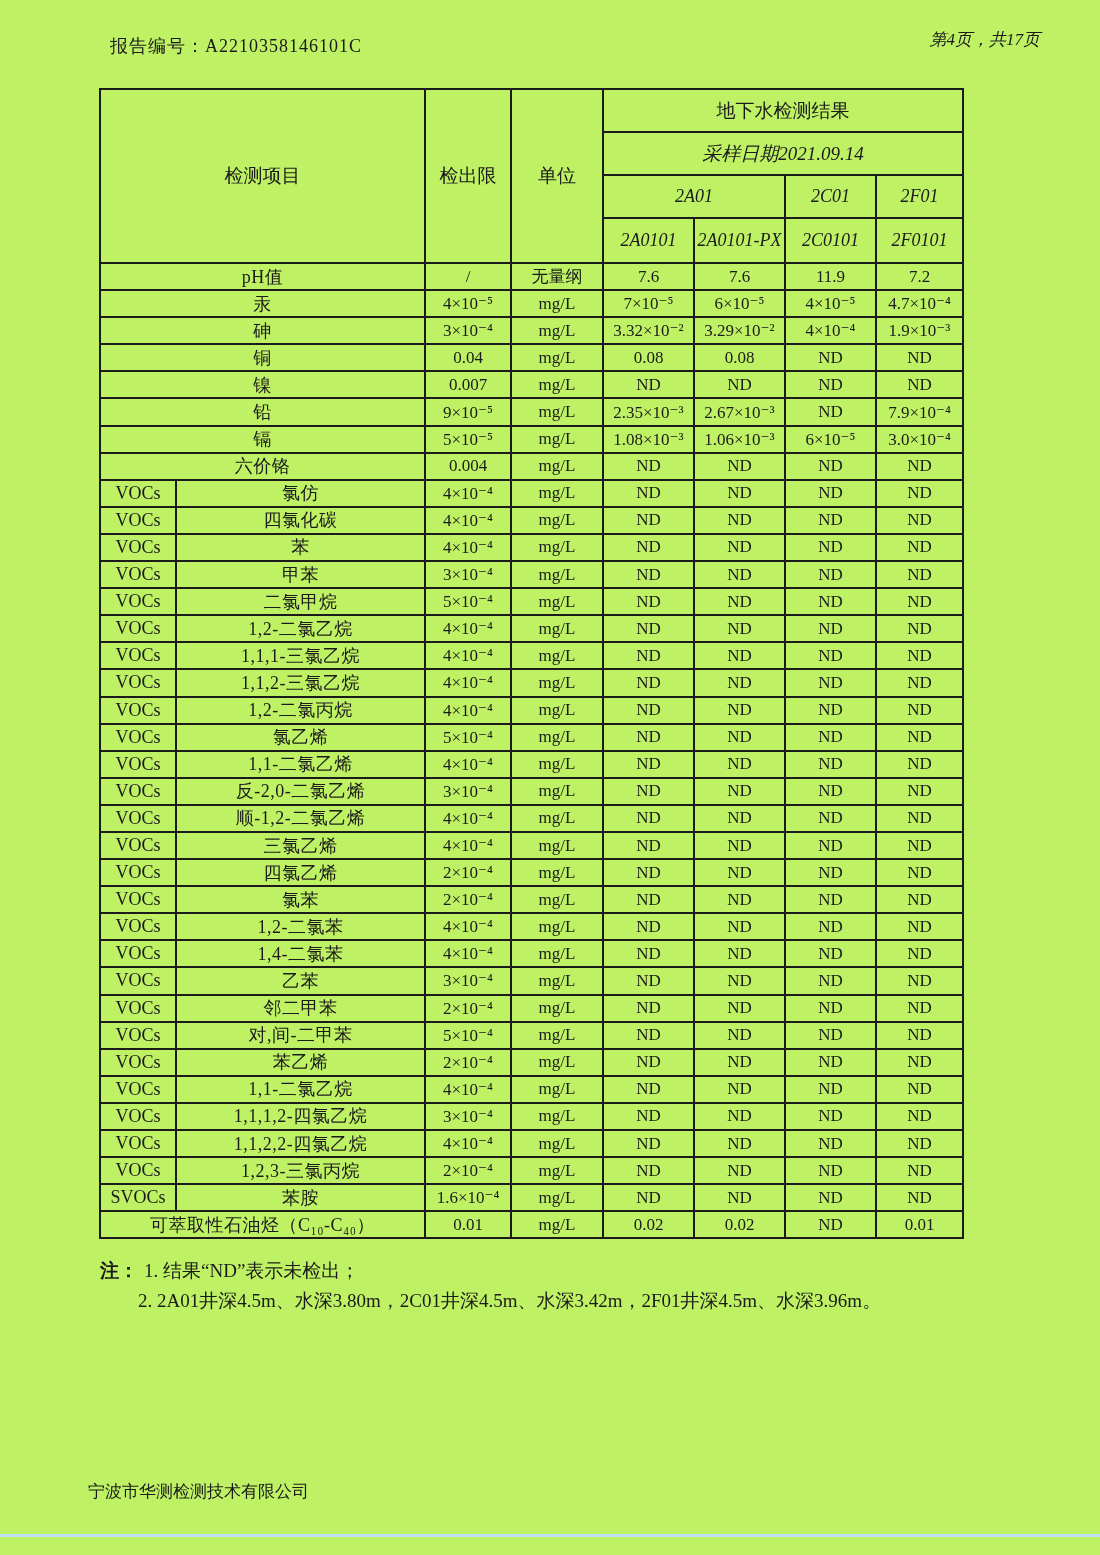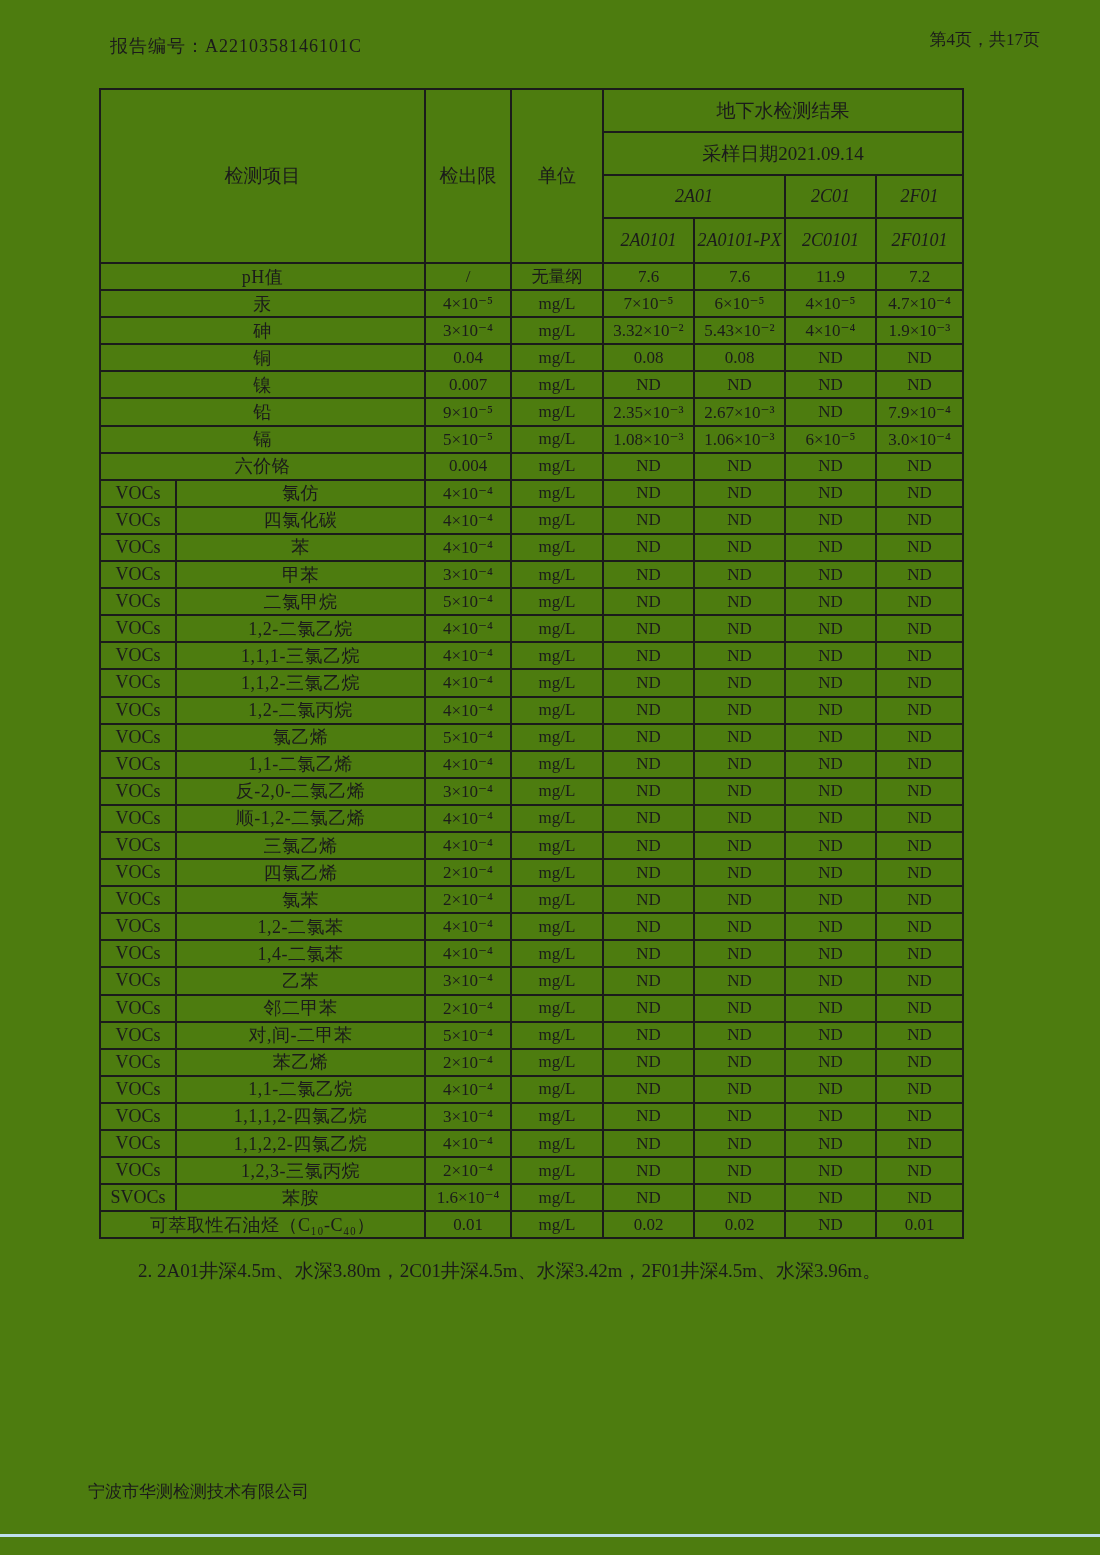--- a/index.html
+++ b/index.html
@@ -4,21 +4,21 @@
 <style>
   html, body {
     margin: 0;
     padding: 0;
     background: #ffffff;
   }
   .page {
     position: relative;
     width: 1100px;
     height: 1555px;
-    background: #4d7c0f;
+    background: #bef264;
     font-family: "Liberation Serif", "DejaVu Serif", serif;
     color: #1b1b1b;
     overflow: hidden;
   }
   
   .report-number {
     position: absolute;
     left: 110px;
     top: 34px;
     font-size: 18px;
@@ -36,41 +36,42 @@
     letter-spacing: 30px;
     text-indent: 30px; 
     white-space: nowrap;
   }
   .page-info {
     position: absolute;
     right: 60px;
     top: 28px;
     font-size: 17px;
     white-space: nowrap;
+    font-style: italic;
   }
   
   table.results {
     position: absolute;
     left: 99px;
     top: 88px;
     width: 863px;
     border-collapse: collapse;
     table-layout: fixed;
   }
   table.results th,
   table.results td {
     border: 2px solid #1b1b1b;
     text-align: center;
     vertical-align: middle;
     padding: 0 2px;
     font-weight: normal;
     overflow: hidden;
   }
   tr.hrow1 td, tr.hrow1 th { height: 41px; }
-  tr.hrow2 th { height: 41px; }
+  tr.hrow2 th { height: 41px; font-style: italic; }
   tr.hrow3 th { height: 41px; }
   tr.hrow4 th { height: 43px; }
   .hfont  { font-size: 19px; }
   .hfont-lat { font-size: 18px; line-height: 1.15; font-style: italic; }
   tr.data-row td { height: 25.1px; }
   td.cell { font-size: 18px; white-space: nowrap; }
   td.group { font-size: 18px; }
   td.item  { letter-spacing: 0.5px; }
   td.num   { font-size: 17px; }
   
@@ -167,21 +168,21 @@
           <td class="cell num">7×10⁻⁵</td>
           <td class="cell num">6×10⁻⁵</td>
           <td class="cell num">4×10⁻⁵</td>
           <td class="cell num">4.7×10⁻⁴</td>
         </tr>
         <tr class="data-row">
           <td class="cell item" colspan="2">砷</td>
           <td class="cell num">3×10⁻⁴</td>
           <td class="cell num">mg/L</td>
           <td class="cell num">3.32×10⁻²</td>
-          <td class="cell num">5.43×10⁻²</td>
+          <td class="cell num">3.29×10⁻²</td>
           <td class="cell num">4×10⁻⁴</td>
           <td class="cell num">1.9×10⁻³</td>
         </tr>
         <tr class="data-row">
           <td class="cell item" colspan="2">铜</td>
           <td class="cell num">0.04</td>
           <td class="cell num">mg/L</td>
           <td class="cell num">0.08</td>
           <td class="cell num">0.08</td>
           <td class="cell num">ND</td>
@@ -499,20 +500,23 @@
           <td class="cell num">mg/L</td>
           <td class="cell num">0.02</td>
           <td class="cell num">0.02</td>
           <td class="cell num">ND</td>
           <td class="cell num">0.01</td>
         </tr>
       </tbody>
   </table>
 
   <div class="notes">
+    <div class="note-line1">
+      <span class="note-label">注：</span><span>1. 结果“ND”表示未检出；</span>
+    </div>
     <div class="note-line2">
       <span>2. 2A01井深4.5m、水深3.80m，2C01井深4.5m、水深3.42m，2F01井深4.5m、水深3.96m。</span>
     </div>
   </div>
 
   <div class="footer">
     <span>宁波市华测检测技术有限公司</span>
   </div>
 
   <div class="scan-edge-line"></div>

